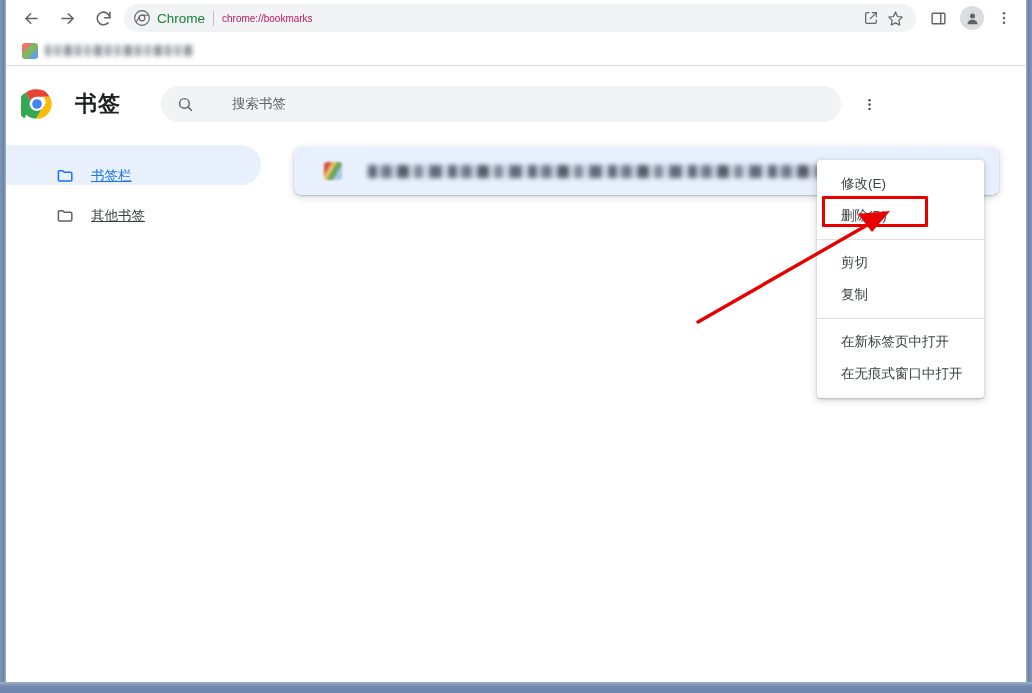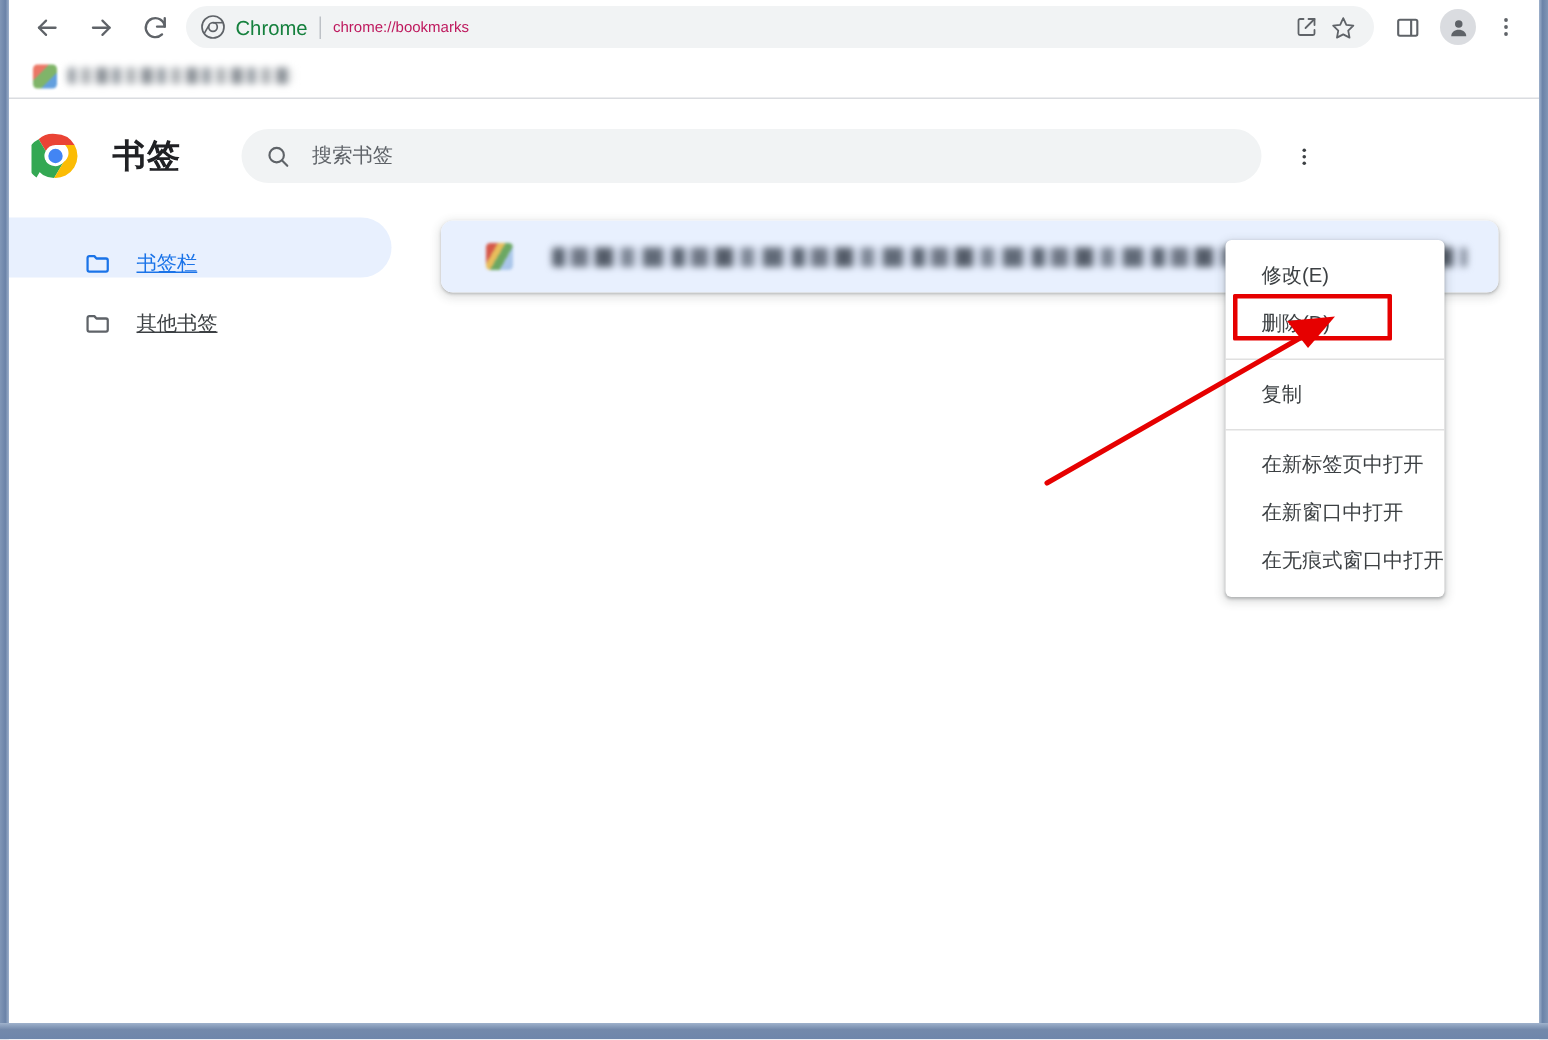--- a/index.html
+++ b/index.html
@@ -175,20 +175,21 @@
     margin-left: 40px;
     flex: 1;
     max-width: 680px;
     height: 36px;
     background: #f1f3f4;
     border-radius: 18px;
     display: flex;
     align-items: center;
     padding: 0 16px;
     box-sizing: border-box;
+    gap: 24px;
   }
   .search-icon { color: #5f6368; margin-right: 14px; display:flex; flex:none; }
   .search-ph { font-size: 13.5px; color: #5f6368; }
   .header-menu {
     width: 28px; height: 28px;
     margin-left: 14px;
     margin-right: 18px;
     display: flex; align-items: center; justify-content: center;
     color: #3c4043;
     flex: none;
@@ -270,21 +271,21 @@
         #dbe3f4 55px, #dbe3f4 61px,
         #616a78 61px, #616a78 74px,
         #dbe3f4 74px, #dbe3f4 80px);
     max-width: 610px;
   }
 
   
   .ctx-menu {
     position: absolute;
     left: 817px; top: 160px;
-    width: 146px;
+    width: 167px;
     background: #ffffff;
     border-radius: 4px;
     box-shadow: 0 2px 6px 2px rgba(60,64,67,.15), 0 1px 2px rgba(60,64,67,.3);
     padding: 8px 0;
     box-sizing: border-box;
   }
   .ctx-item {
     height: 32px;
     display: flex;
     align-items: center;
@@ -472,24 +473,24 @@
           </div>
         </div>
       </div>
     </div>
   </div>
 
   <div class="ctx-menu">
     <div class="ctx-item">修改(E)</div>
     <div class="ctx-item">删除(D)</div>
     <div class="ctx-sep"></div>
+    <div class="ctx-item">剪切</div>
     <div class="ctx-item">复制</div>
     <div class="ctx-sep"></div>
     <div class="ctx-item">在新标签页中打开</div>
-    <div class="ctx-item">在新窗口中打开</div>
     <div class="ctx-item">在无痕式窗口中打开</div>
   </div>
 
   <div class="red-box"></div>
 
   <svg class="red-arrow" viewBox="0 0 1032 693">
     <line x1="698" y1="322" x2="876" y2="220" stroke="#e60000" stroke-width="3.4" stroke-linecap="round"></line>
     <polygon points="890,211 858,214 872,232" fill="#e60000"></polygon>
   </svg>
 

